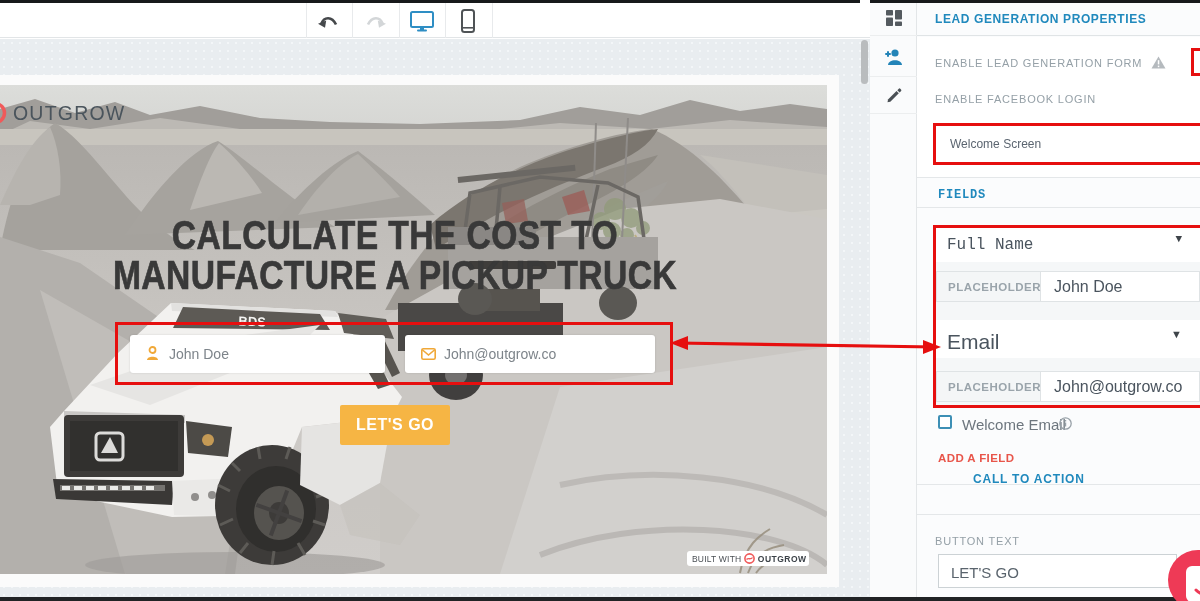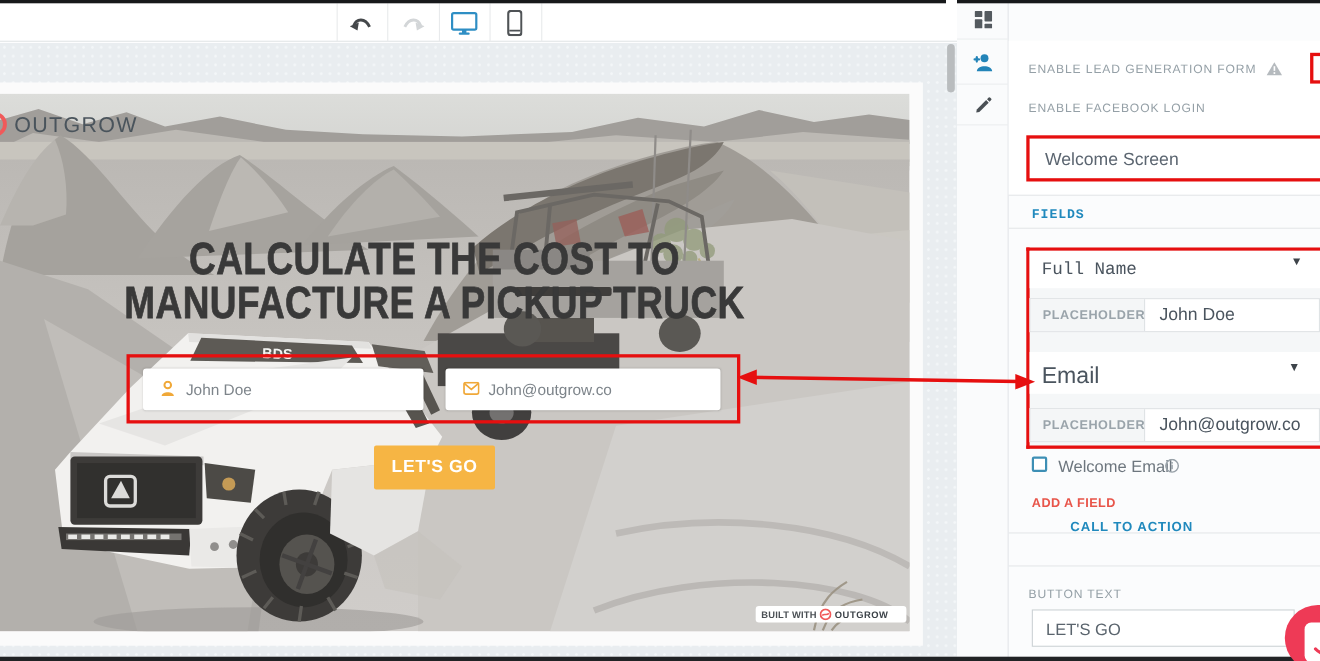--- a/index.html
+++ b/index.html
@@ -26,21 +26,21 @@
   
   #logo { left:0px; top:16px; z-index:5; }
   #h1a { left:0; top:130px; width:790px; text-align:center; font-size:41px; font-weight:bold; color:#393939; letter-spacing:0.5px; line-height:40px; z-index:5; transform:scaleX(0.82); transform-origin:395px 0; -webkit-text-stroke:0.7px #393939; }
   #redrect { left:115px; top:322px; width:558px; height:63px; border:3px solid #e60f0f; z-index:6; }
   .field { position:absolute; top:250px; height:38px; background:#fff; border-radius:3px; box-shadow:0 0 2px rgba(0,0,0,.15); z-index:5; }
   #f1 { left:130px; width:255px; }
   #f2 { left:405px; width:250px; }
   .ficon { position:absolute; left:16px; top:11px; }
   .ftext { position:absolute; left:39px; top:11px; font-size:14px; color:#7d848a; }
   #gobtn { left:340px; top:320px; width:110px; height:40px; background:#f6b544; color:#fff; font-weight:bold; font-size:16px; text-align:center; line-height:40px; letter-spacing:0.5px; border-radius:2px; z-index:5; }
-  #badge { left:687px; top:466px; width:137px; height:15px; background:#fff; border-radius:3px; font-size:8.5px; color:#4a4f54; z-index:5; display:flex; align-items:center; padding-left:5px; letter-spacing:0.2px; white-space:nowrap; font-weight:bold; }
+  #badge { left:687px; top:466px; width:122px; height:15px; background:#fff; border-radius:3px; font-size:8.5px; color:#4a4f54; z-index:5; display:flex; align-items:center; padding-left:5px; letter-spacing:0.2px; white-space:nowrap; font-weight:normal; }
 
   
   #scrollthumb { left:861px; top:40px; width:7px; height:44px; background:#b9bcbe; border-radius:4px; z-index:5; }
 
   
   #rightpanel { left:870px; top:0; width:330px; height:601px; background:#fbfcfd; z-index:20; }
   #sidebar { position:absolute; left:0; top:0; width:47px; height:601px; background:#fafbfc; border-right:1px solid #e3e6e8; }
   .scell { position:absolute; left:0; width:47px; height:40px; border-bottom:1px solid #eceeef; display:flex; align-items:center; justify-content:center; }
   #rmain { position:absolute; left:47px; top:0; width:283px; height:601px; }
   #rtitle { position:absolute; left:0; top:0; width:283px; height:36px; border-bottom:1px solid #e0e4e6; background:#fbfcfd; }
@@ -269,31 +269,34 @@
           </svg>
       </div>
       <div class="scell" style="top:78px; height:36px;">
         <svg width="16" height="16" viewBox="0 0 16 16">
             <path d="M2 11.5 L10.5 3 L12.8 5.3 L4.3 13.8 L1.5 14.3 Z" fill="#4a5055"></path>
             <path d="M11.3 2.2 L12.8 0.7 Q13.5 0 14.3 0.8 L15 1.5 Q15.8 2.3 15.1 3 L13.6 4.5 Z" fill="#4a5055"></path>
           </svg>
       </div>
     </div>
     <div id="rmain">
+      <div id="rtitle">
+          <span>LEAD GENERATION PROPERTIES</span>
+        </div>
       <div class="whitesec" style="top:37px; height:140px;"></div>
       <div class="rlabel" style="top:57px;">ENABLE LEAD GENERATION FORM</div>
       <svg class="abs" style="left:234px; top:56px;" width="15" height="13" viewBox="0 0 15 13">
           <path d="M7.5 0.5 L14.5 12.5 L0.5 12.5 Z" fill="#b5babe"></path>
           <rect x="6.8" y="4.2" width="1.5" height="4.2" fill="#fff"></rect>
           <rect x="6.8" y="9.6" width="1.5" height="1.6" fill="#fff"></rect>
         </svg>
       <div class="abs" style="left:274px; top:48px; width:56px; height:28px; border:3px solid #e60f0f; background:#fff;"></div>
       <div class="rlabel" style="top:93px;">ENABLE FACEBOOK LOGIN</div>
       <div class="abs" style="left:16px; top:123px; width:290px; height:42px; border:3px solid #e60f0f; background:#fff;">
-        <span style="position:absolute; left:14px; top:11px; font-size:16px; color:#5b6570;">Welcome Screen</span>
+        <span style="position:absolute; left:14px; top:11px; font-size:12px; color:#5b6570;">Welcome Screen</span>
       </div>
       <div class="sep" style="top:177px;"></div>
       <div class="bluehead" style="top:188px;font-family:Liberation Mono, monospace;">FIELDS</div>
       <div class="sep" style="top:207px;"></div>
 
       <div class="abs" style="left:16px; top:225px; width:290px; height:183px; border:3px solid #e60f0f; border-right:none; background:#f5f7f8;">
         <div style="position:absolute; left:0; top:0; width:264px; height:34px; background:#fff;font-family:Liberation Mono, monospace;">
           <span style="position:absolute; left:11px; top:8px; font-size:16px; color:#4a545e;">Full Name</span>
           <span style="position:absolute; right:18px; top:5px; color:#3e444a; font-size:11px;">▼</span>
         </div>

